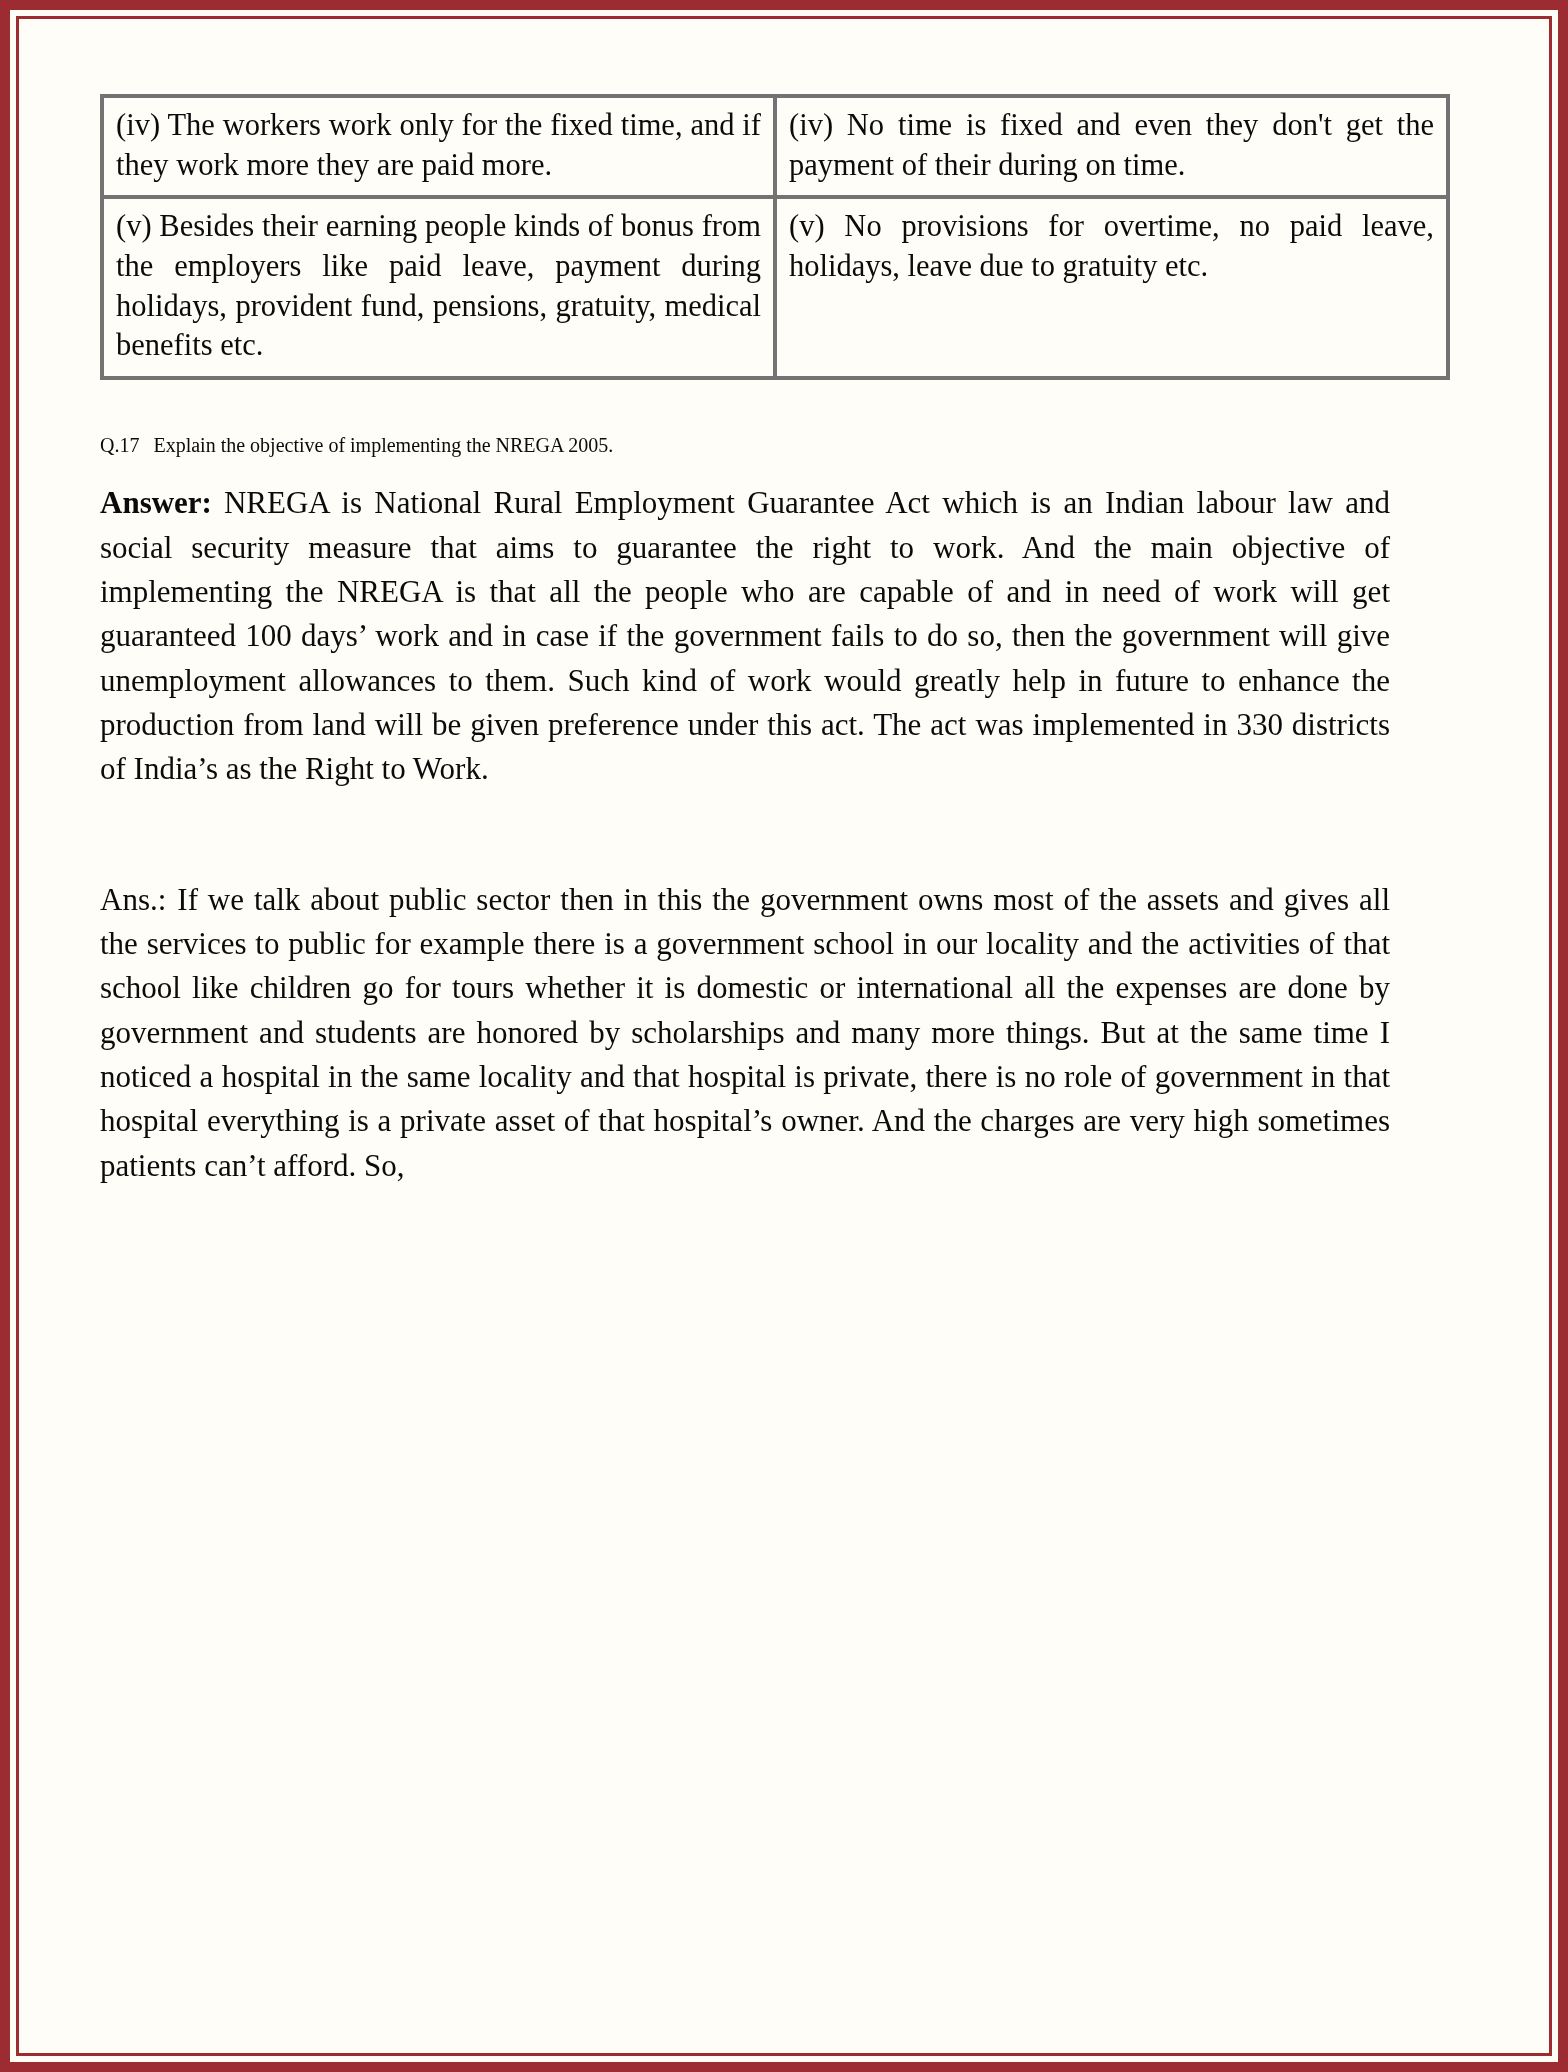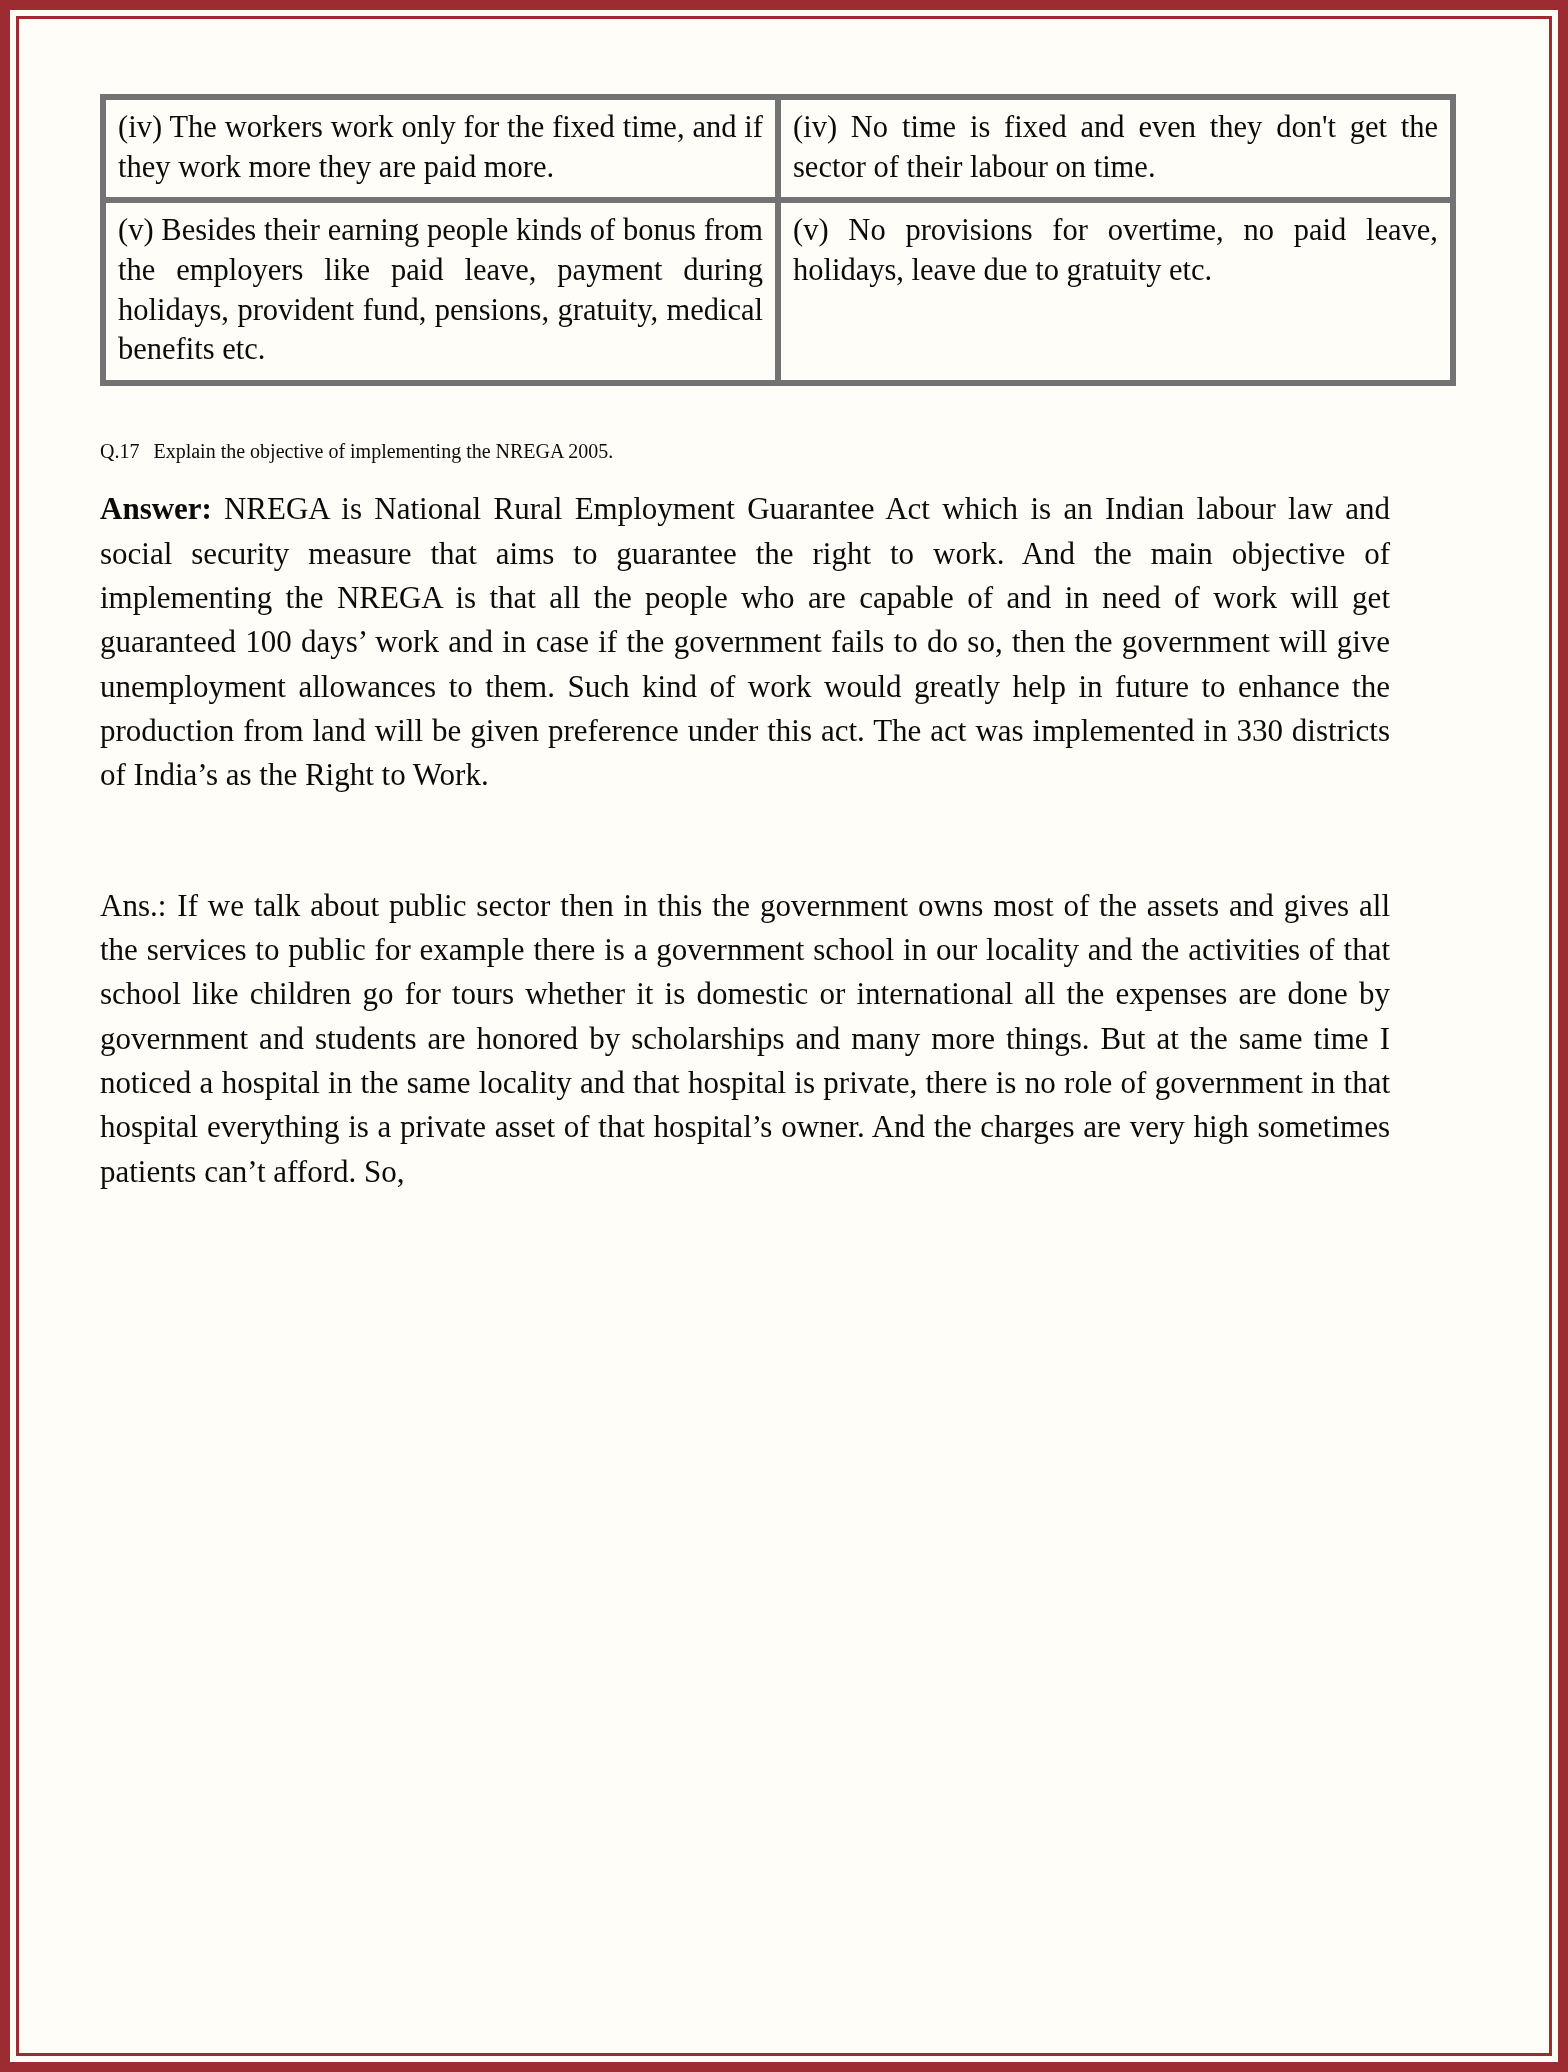--- a/index.html
+++ b/index.html
@@ -71,21 +71,21 @@
 
   
   table.cmp-table {
     border-collapse: collapse;
     width: 1290px;
     table-layout: fixed;
     margin: 0 0 0 0;
   }
 
   table.cmp-table td {
-    border: 6px solid #737373;
+    border: 4px solid #737373;
     vertical-align: top;
     padding: 8px 12px 10px 12px;
     font-size: 30.5px;
     line-height: 1.30;
     text-align: justify;
     text-align-last: left;
     color: #0b0b0b;
     hyphens: none;
   }
 
@@ -137,21 +137,21 @@
   <div class="frame-gutter"></div>
   <div class="frame-inner"></div>
 
   <div class="sheet">
     <div class="content">
 
       <table class="cmp-table">
         <tbody>
           <tr>
             <td class="col-left">(iv) The workers work only for the fixed time, and if they work more they are paid more.</td>
-            <td class="col-right">(iv) No time is fixed and even they don't get the sector of their labour on time.</td>
+            <td class="col-right">(iv) No time is fixed and even they don't get the payment of their during on time.</td>
           </tr>
           <tr>
             <td class="col-left">(v) Besides their earning people kinds of bonus from the employers like paid leave, payment during holidays, provident fund, pensions, gratuity, medical benefits etc.</td>
             <td class="col-right">(v) No provisions for overtime, no paid leave, holidays, leave due to gratuity etc.</td>
           </tr>
         </tbody>
       </table>
 
       <p class="q-heading">
         <span class="qnum">Q.17</span><span>Explain the objective of implementing the NREGA 2005.</span>

